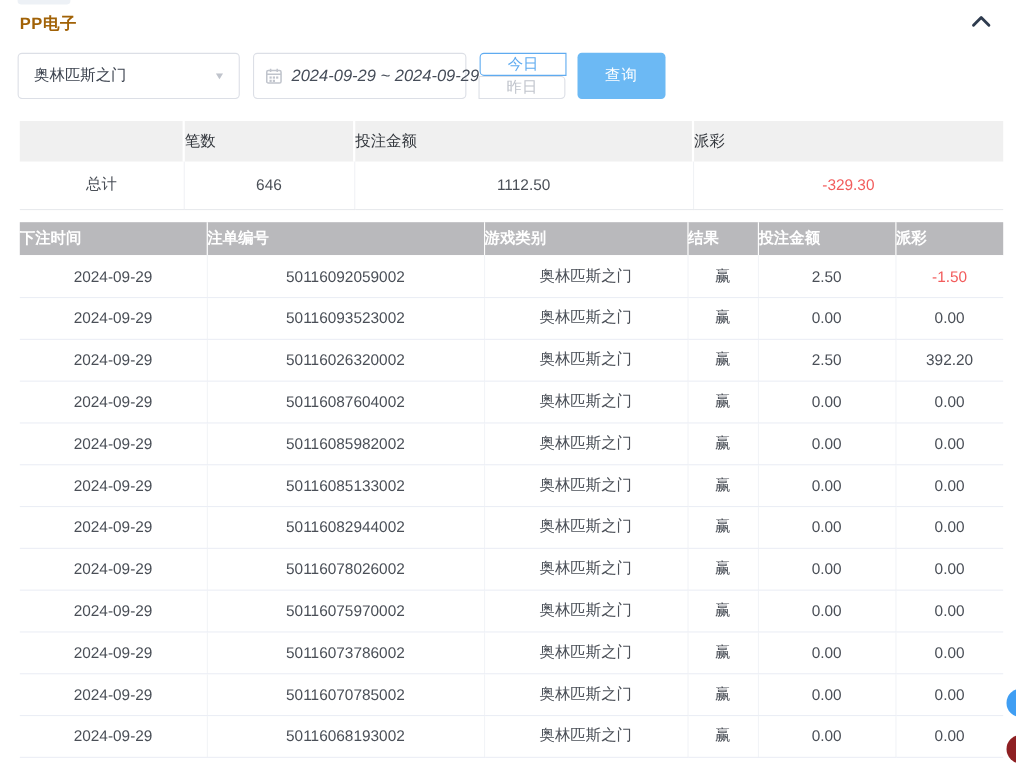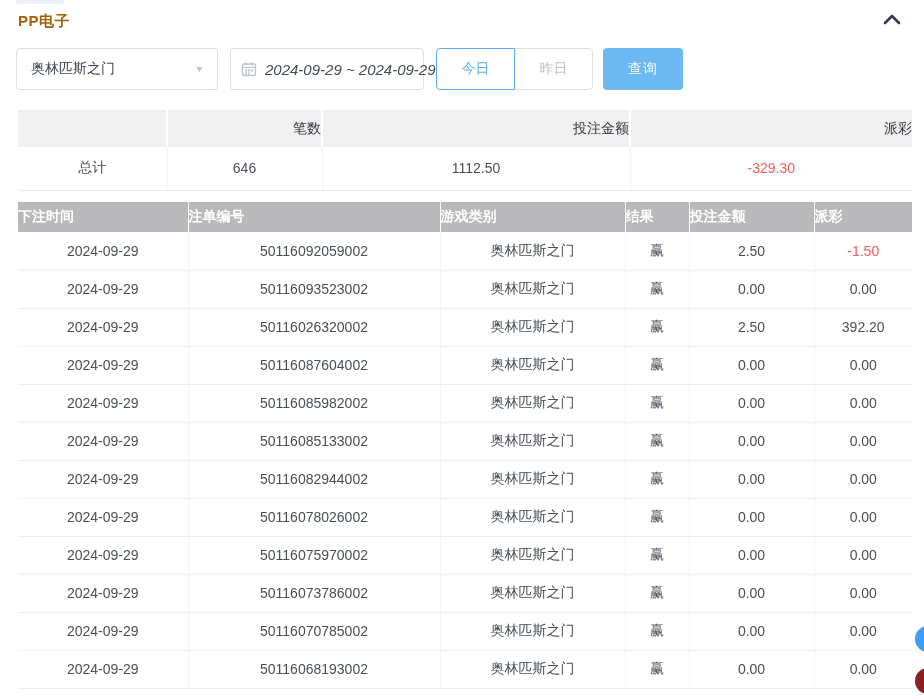--- a/index.html
+++ b/index.html
@@ -42,21 +42,21 @@
   .select-value { font-size: 14px; color: #3d4450; }
   .select-caret { color: #c0c4cc; font-size: 11px; transform: scaleY(0.8); }
   .date-box {
     margin-left: 12px; width: 194px; height: 42px;
     border: 1px solid #dcdfe6; border-radius: 4px; background: #fff;
     display: flex; align-items: center; padding: 0 10px; cursor: pointer; font-style: italic;
   }
   .cal-icon { margin-right: 8px; display: flex; align-items: center; }
   .date-value { font-size: 15px; color: #454c58; white-space: nowrap; }
 
-  .btn-group { margin-left: 12px; display: flex; }
+  .btn-group { margin-left: 12px; display: flex; flex-direction: column; }
   .qbtn {
     width: 79px; height: 42px; background: #fff;
     border: 1px solid #dcdfe6; margin-left: -1px;
     font-size: 14px; color: #c0c4cc; cursor: pointer;
     font-family: inherit; position: relative;
   }
   .qbtn:first-child { border-radius: 4px 0 0 4px; margin-left: 0; }
   .qbtn:last-child { border-radius: 0 4px 4px 0; }
   .qbtn.active { color: #5fabf0; border-color: #5fabf0; z-index: 2; }
   .search-btn {
@@ -66,21 +66,21 @@
   }
 
   
   table { border-collapse: collapse; table-layout: fixed; }
   .summary {
     position: absolute; left: 18px; top: 110px; width: 894px;
   }
   .summary th {
     background: #f0f0f0; height: 37px;
     font-size: 14px; font-weight: 400; color: #33373d;
-    border-right: 2px solid #ffffff; text-align: right;
+    border-right: 2px solid #ffffff; text-align: left;
   }
   .summary th:last-child { border-right: none; }
   .summary td {
     height: 43px; background: #fff; text-align: center;
     font-size: 14px; color: #4a4f57;
     border-bottom: 1px solid #e8eaed; border-right: 1px solid #f0f2f5;
   }
   .summary td:last-child { border-right: none; }
 
   

